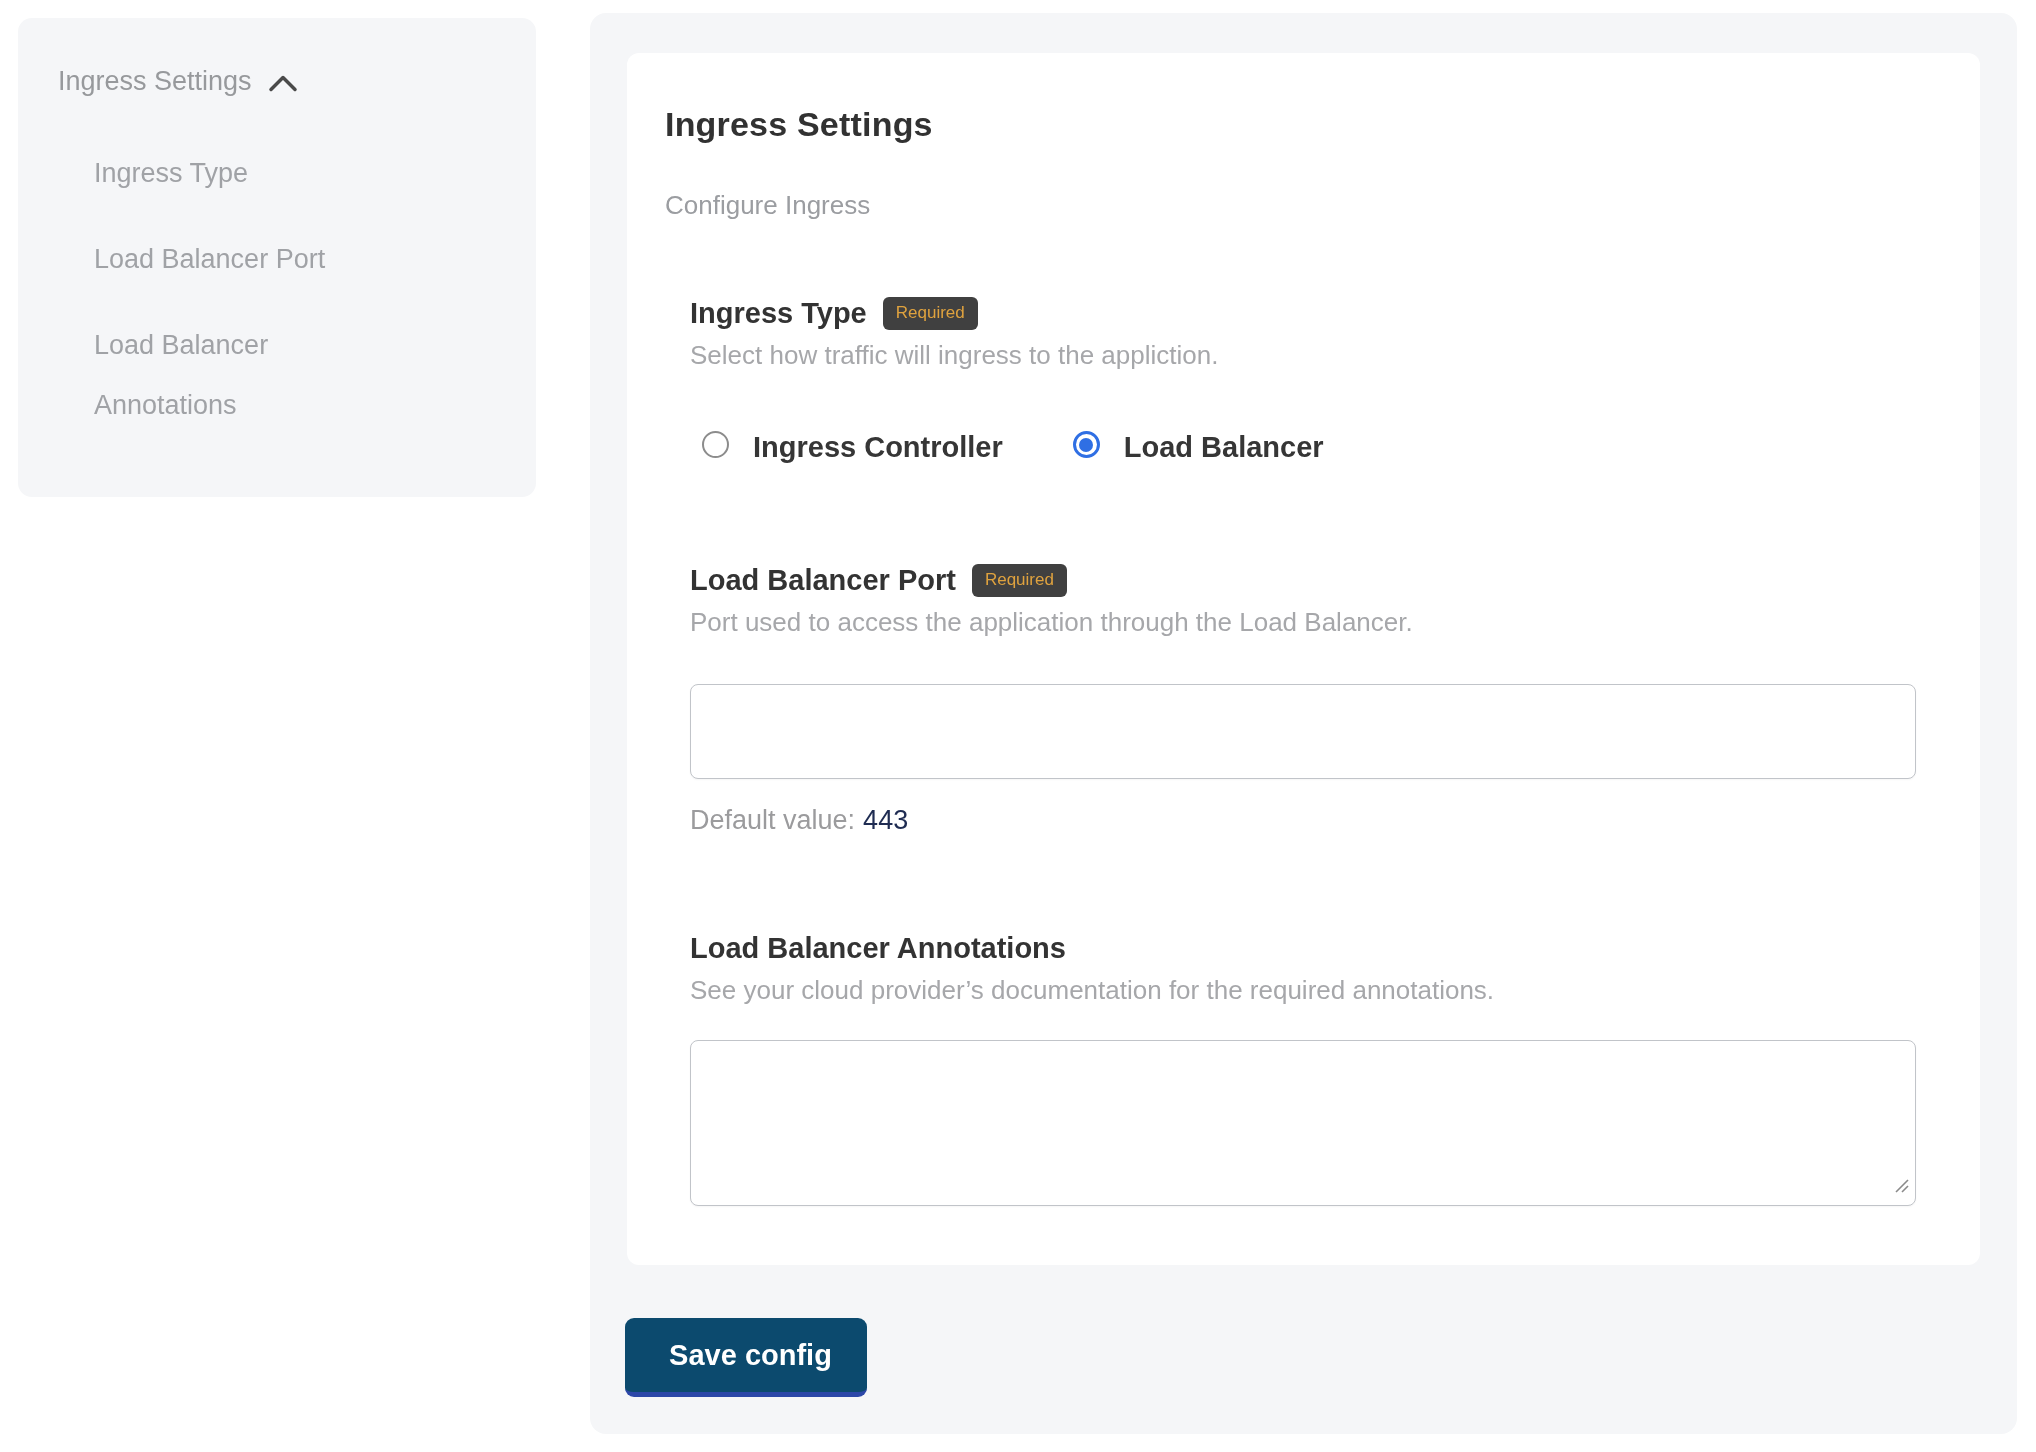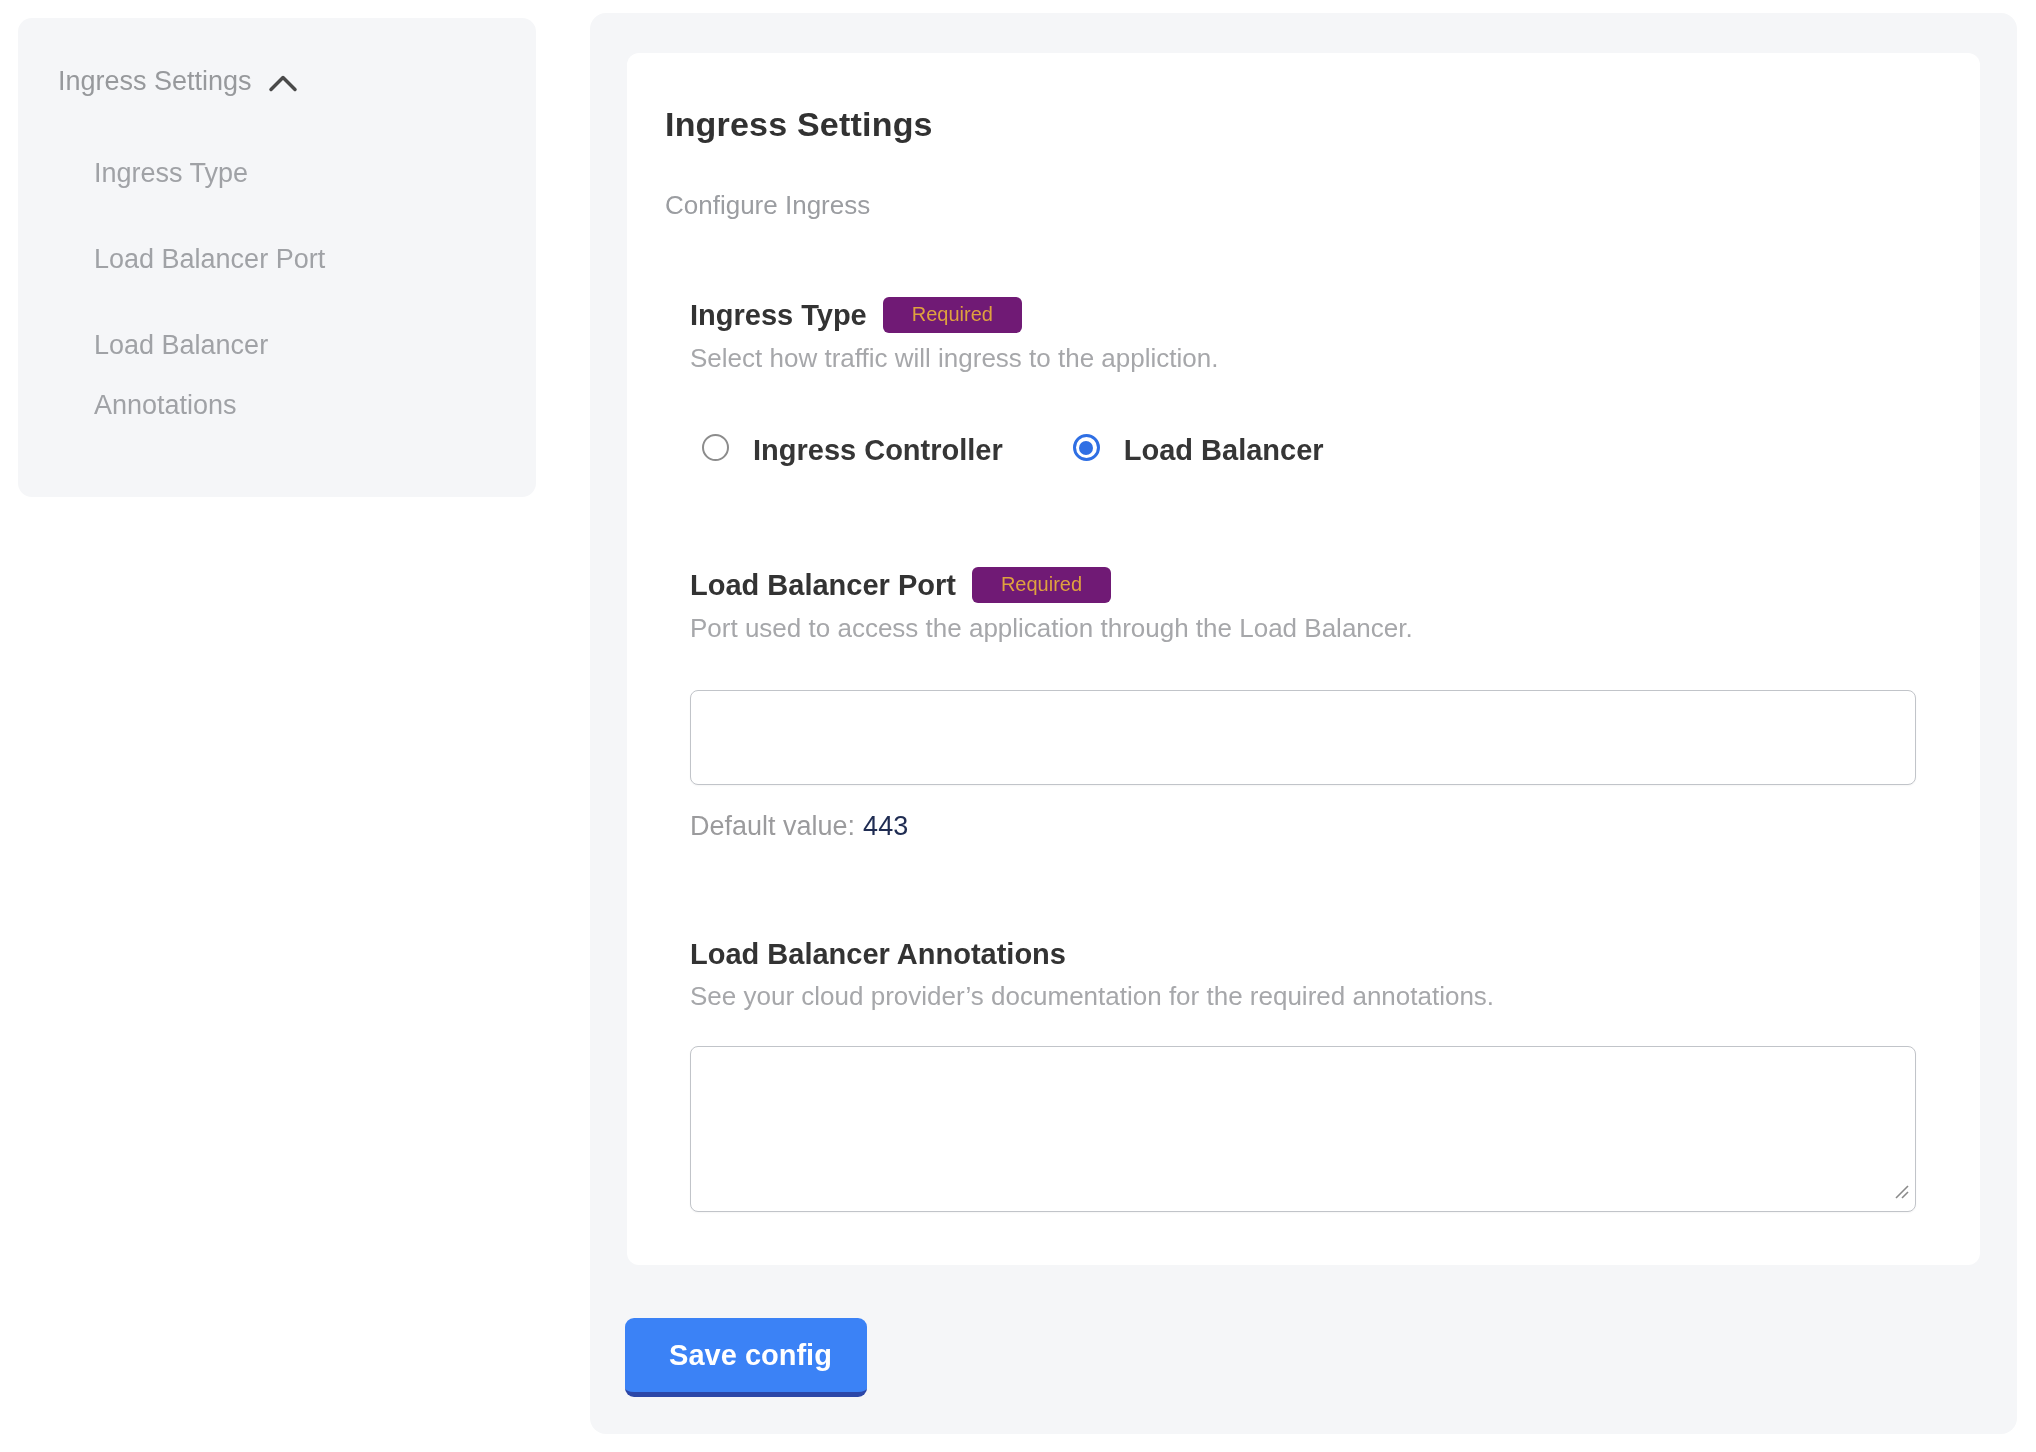--- a/index.html
+++ b/index.html
@@ -41,22 +41,22 @@
   .card-subtitle { margin-top: 46px; font-size: 26px; color: #9b9da1; }
 
   .sections { margin-left: 25px; }
   .section-1 { margin-top: 76px; }
   .section-2 { margin-top: 100px; }
   .section-3 { margin-top: 96px; }
 
   .field-label-row { display: flex; align-items: center; gap: 16px; }
   .field-label { font-size: 29px; font-weight: bold; color: #333333; }
   .required-badge {
-    display: inline-block; background: #701a75; color: #dfa23e;
-    font-size: 20px; padding: 6px 29px 7px; border-radius: 6px;
+    display: inline-block; background: #404040; color: #dfa23e;
+    font-size: 17px; padding: 6px 13px 7px; border-radius: 6px;
   }
   .field-help { margin-top: 10px; font-size: 26px; color: #a6a7aa; }
 
   
   .radio-row { margin-top: 60px; display: flex; align-items: center; }
   .radio-option { display: flex; align-items: flex-start; cursor: pointer; margin-left: 12px; }
   .radio-option + .radio-option { margin-left: 70px; }
   .radio-circle {
     width: 27px; height: 27px; border-radius: 50%;
     border: 2px solid #8c8c8c; background: #ffffff;
@@ -88,21 +88,21 @@
     font-family: "Liberation Sans", sans-serif;
     box-shadow: 0 1px 2px rgba(0,0,0,0.04);
     outline: none;
   }
   .resize-handle { position: absolute; right: 7px; bottom: 9px; pointer-events: none; }
 
   
   .save-button {
     position: absolute; left: 35px; top: 1305px;
     width: 242px; height: 79px;
-    background: #3b82f6; border: none;
+    background: #0c4a6e; border: none;
     border-bottom: 5px solid #2c47a8; border-radius: 9px;
     color: #ffffff; font-size: 29px; font-weight: bold;
     font-family: "Liberation Sans", sans-serif;
     cursor: pointer;
     padding-left: 9px;
   }
 </style>
 </head>
 <body>
 

